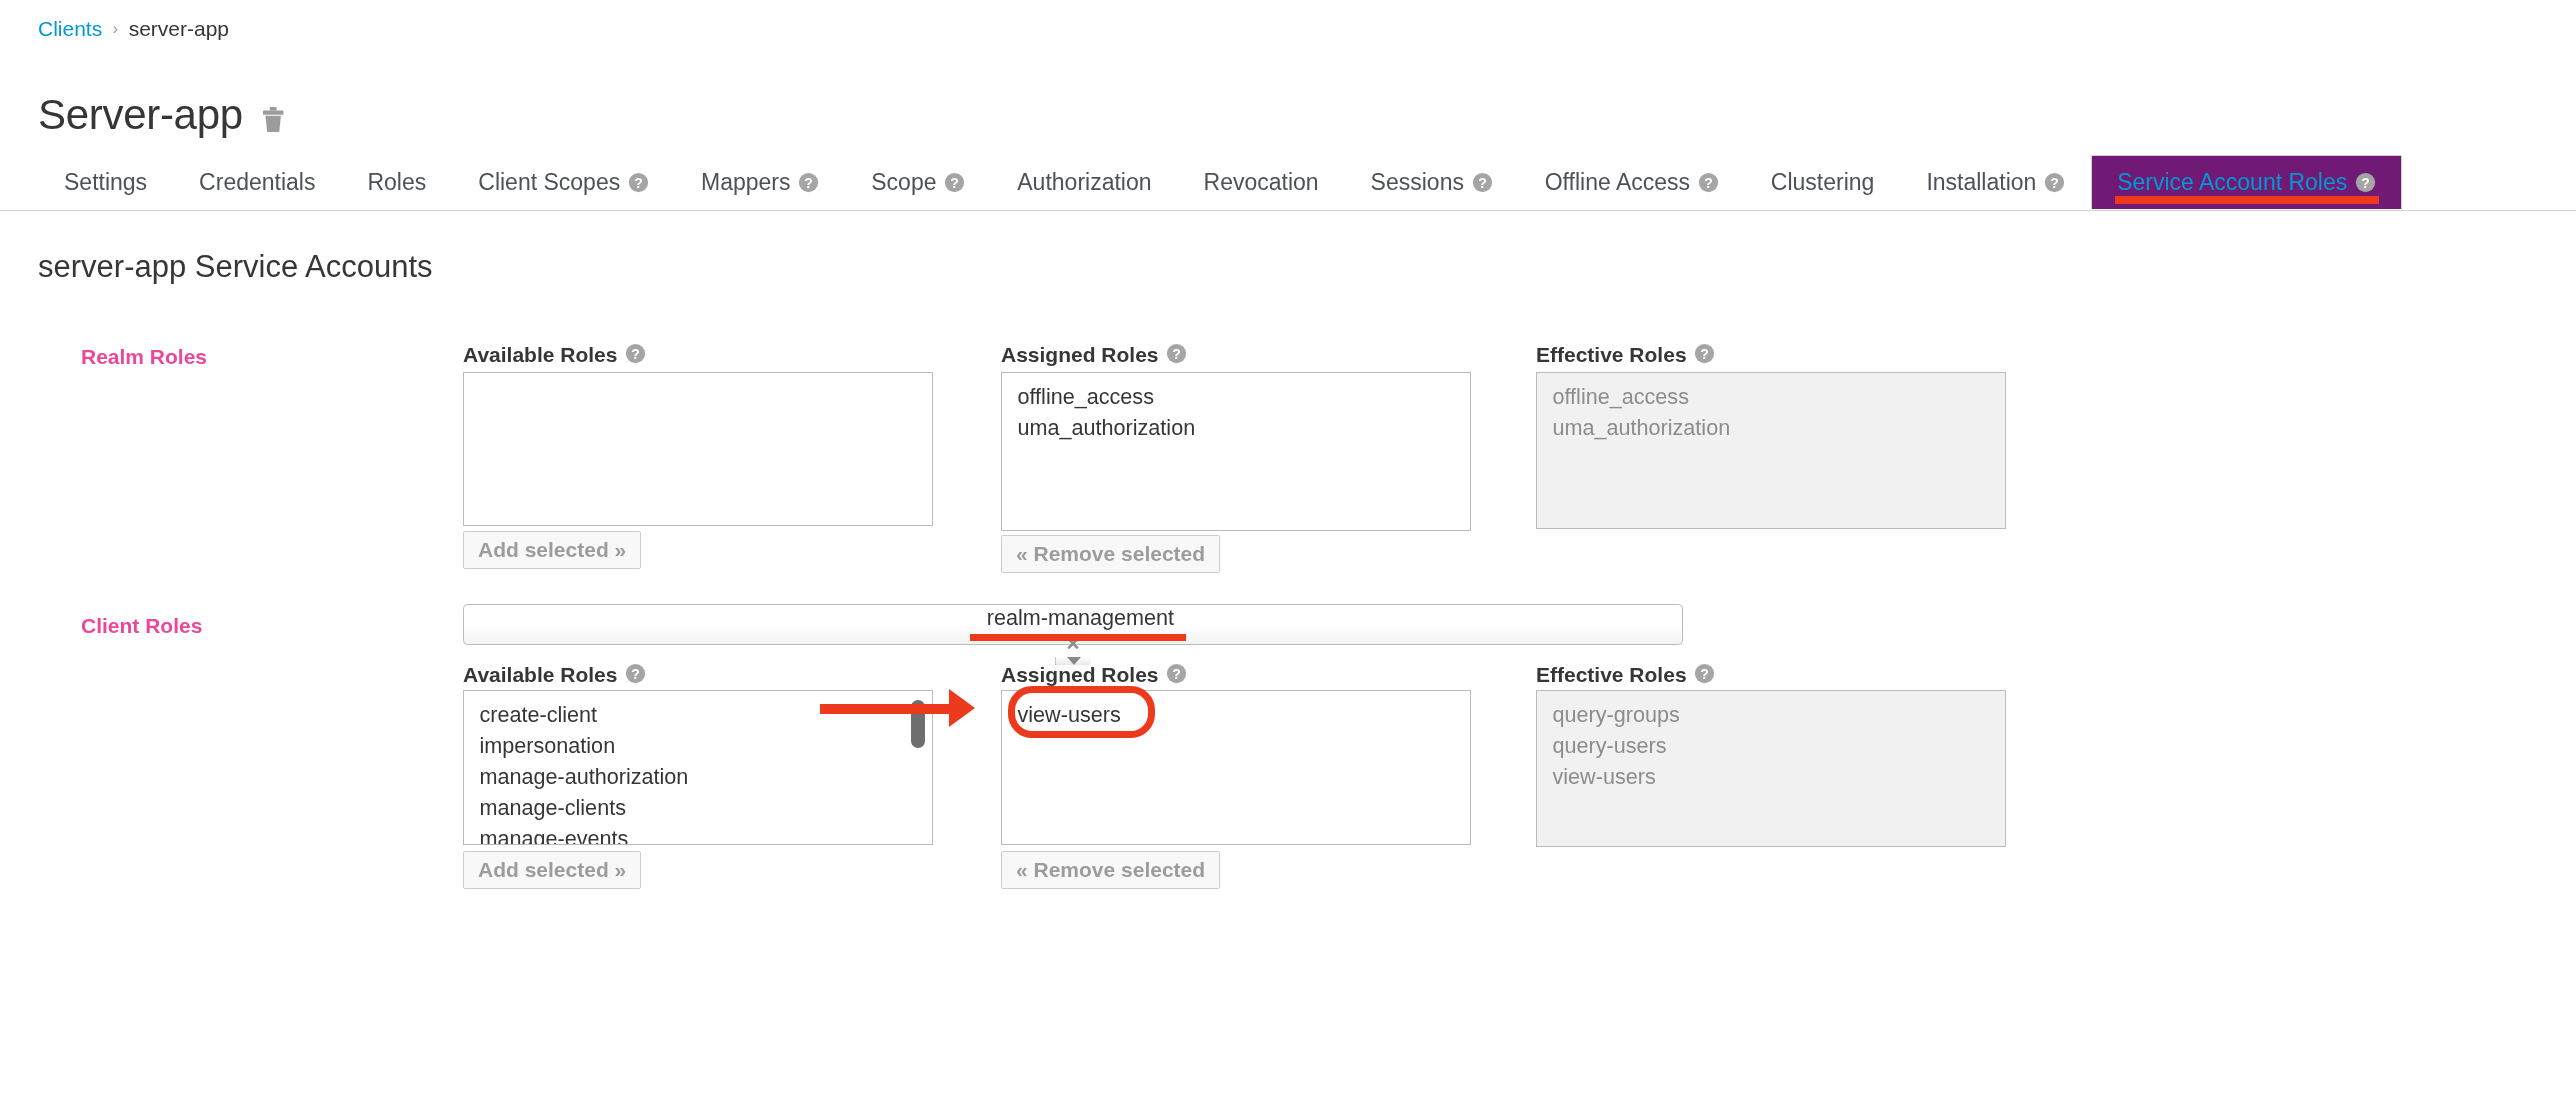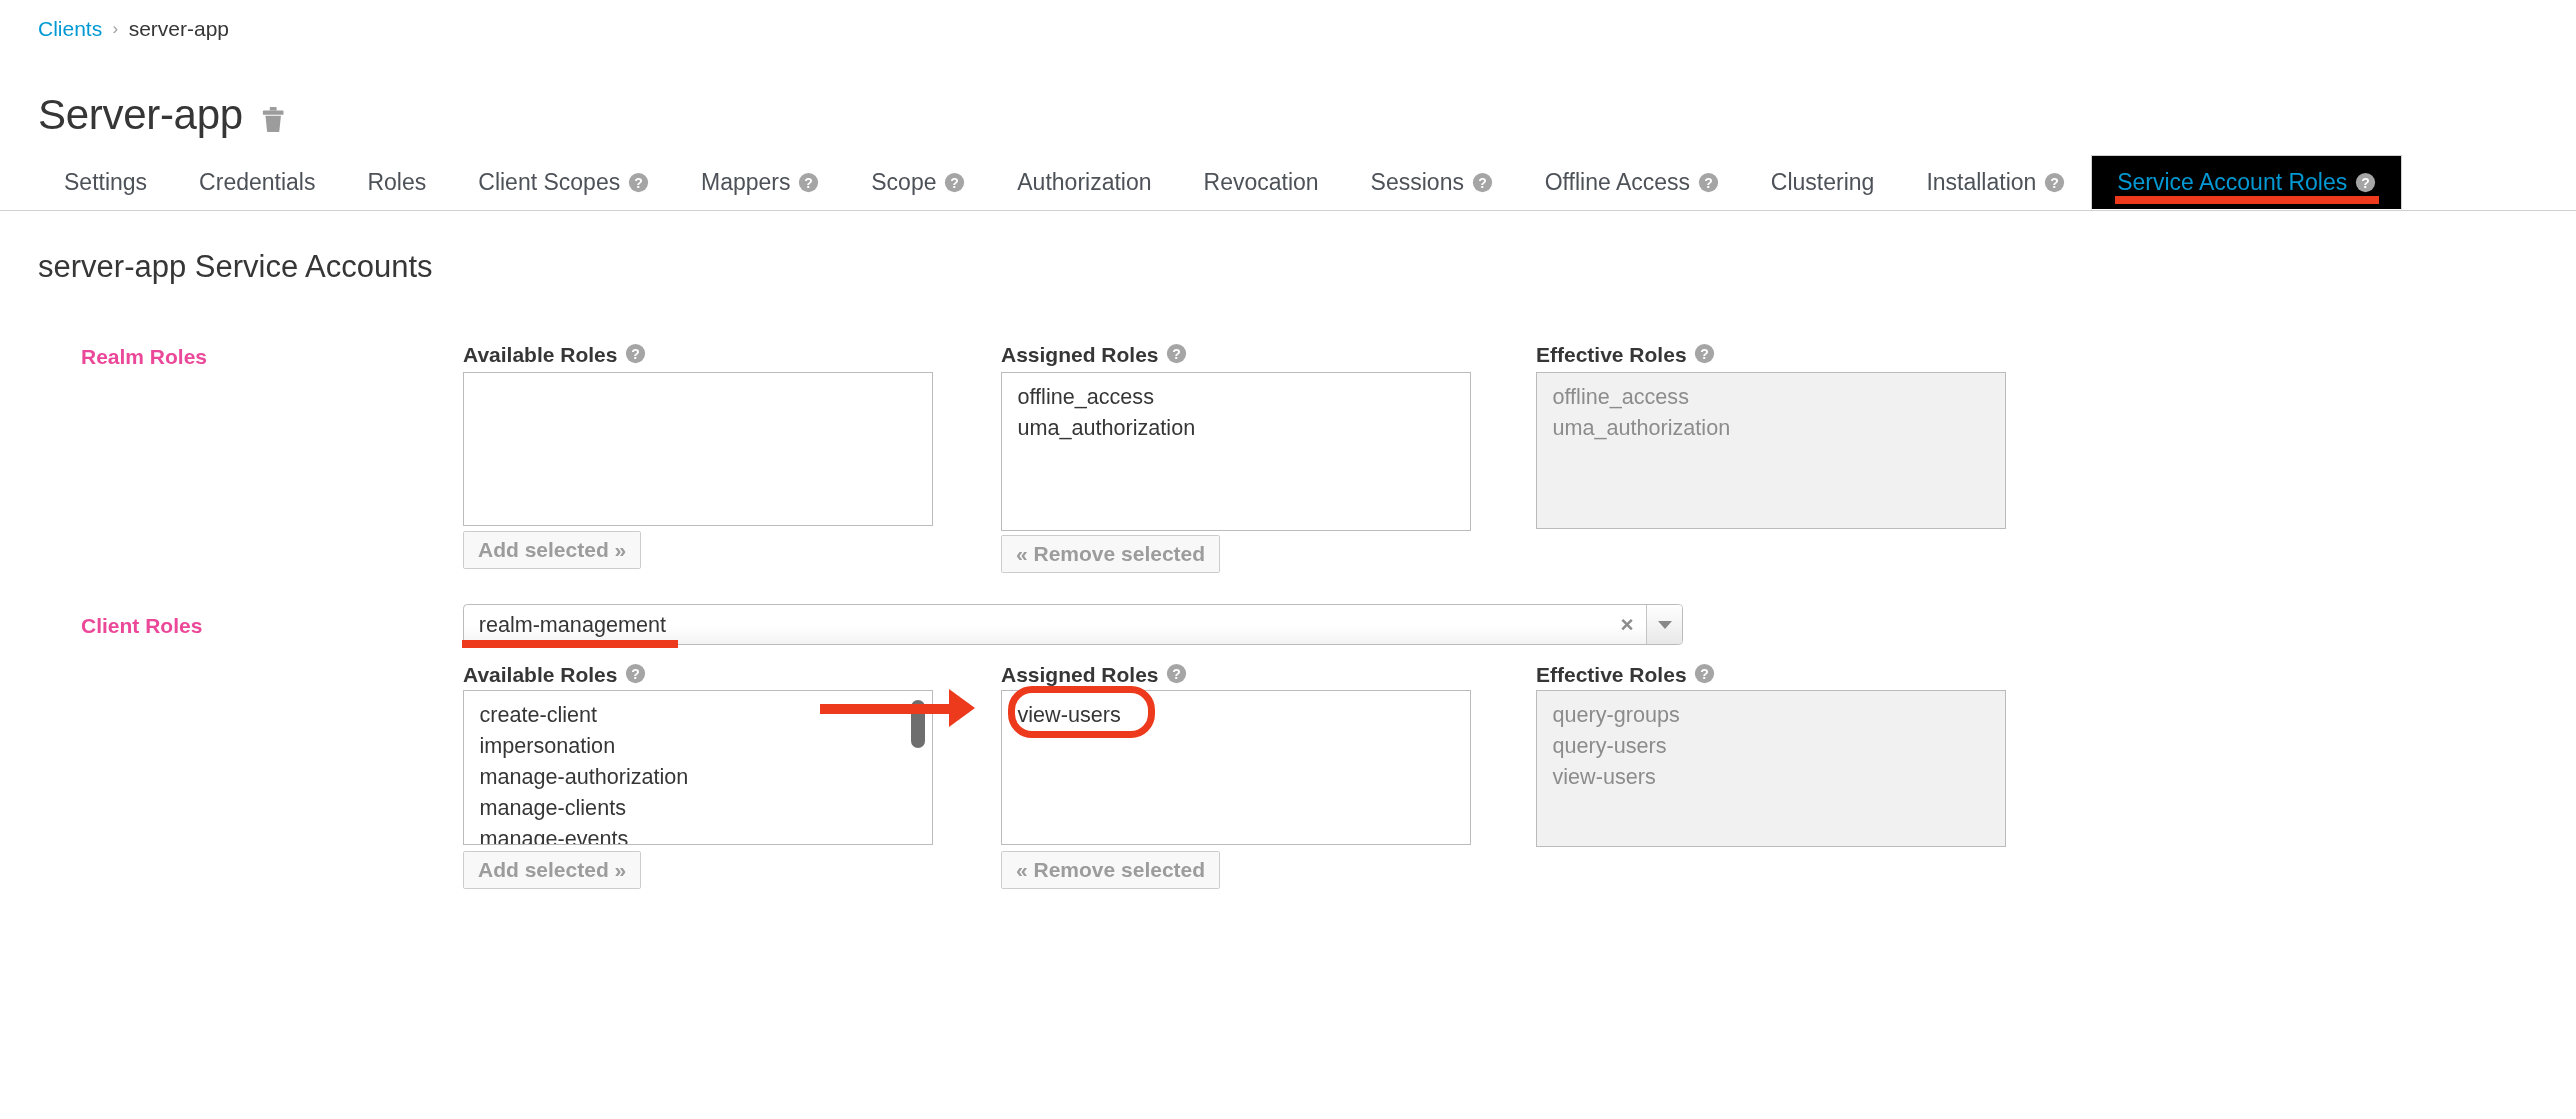--- a/index.html
+++ b/index.html
@@ -90,21 +90,21 @@
     gap: 7.8px;
     font-size: 23px;
     color: #4d5258;
     cursor: pointer;
     box-sizing: border-box;
     border: 0.9px solid transparent;
     white-space: nowrap;
   }
   .tab.active {
     color: #0099d3;
-    background: #000000;
+    background: #701a75;
     border: 0.9px solid #d1d1d1;
     border-bottom: 0.9px solid #ffffff;
     position: relative;
   }
   .tab .help-icon {
     width: 21px;
     height: 21px;
     flex: 0 0 auto;
   }
   
@@ -202,20 +202,21 @@
   
   .select2 {
     position: absolute;
     box-sizing: border-box;
     border: 0.9px solid #bbbbbb;
     border-radius: 4.3px;
     background: linear-gradient(to bottom, #ffffff 0%, #ffffff 55%, #f3f3f3 100%);
     height: 41px;
     display: flex;
     align-items: center;
+    flex-direction: column;
   }
   .select2 .s2-value {
     flex: 1 1 auto;
     font-size: 21.6px;
     color: #363636;
     padding-left: 14.7px;
     position: relative;
     white-space: nowrap;
   }
   .select2-annot-underline {

